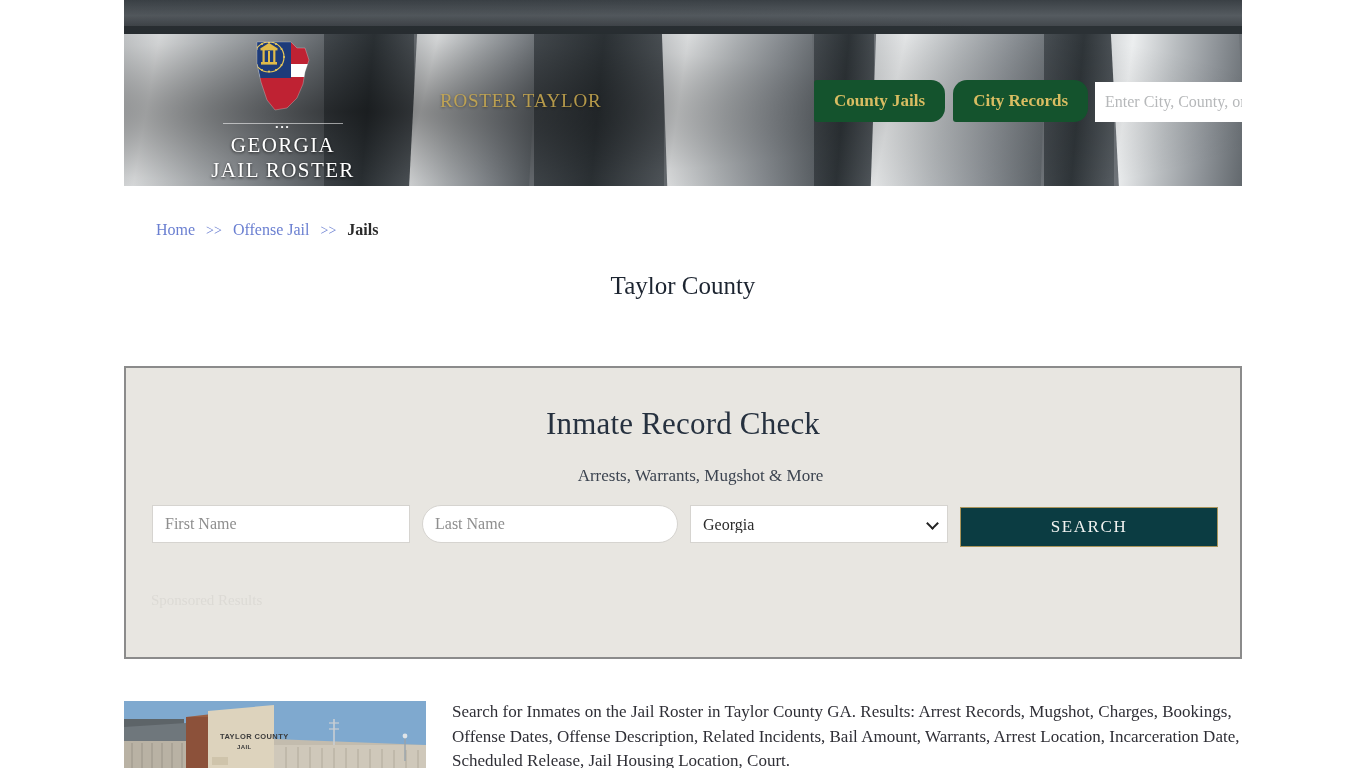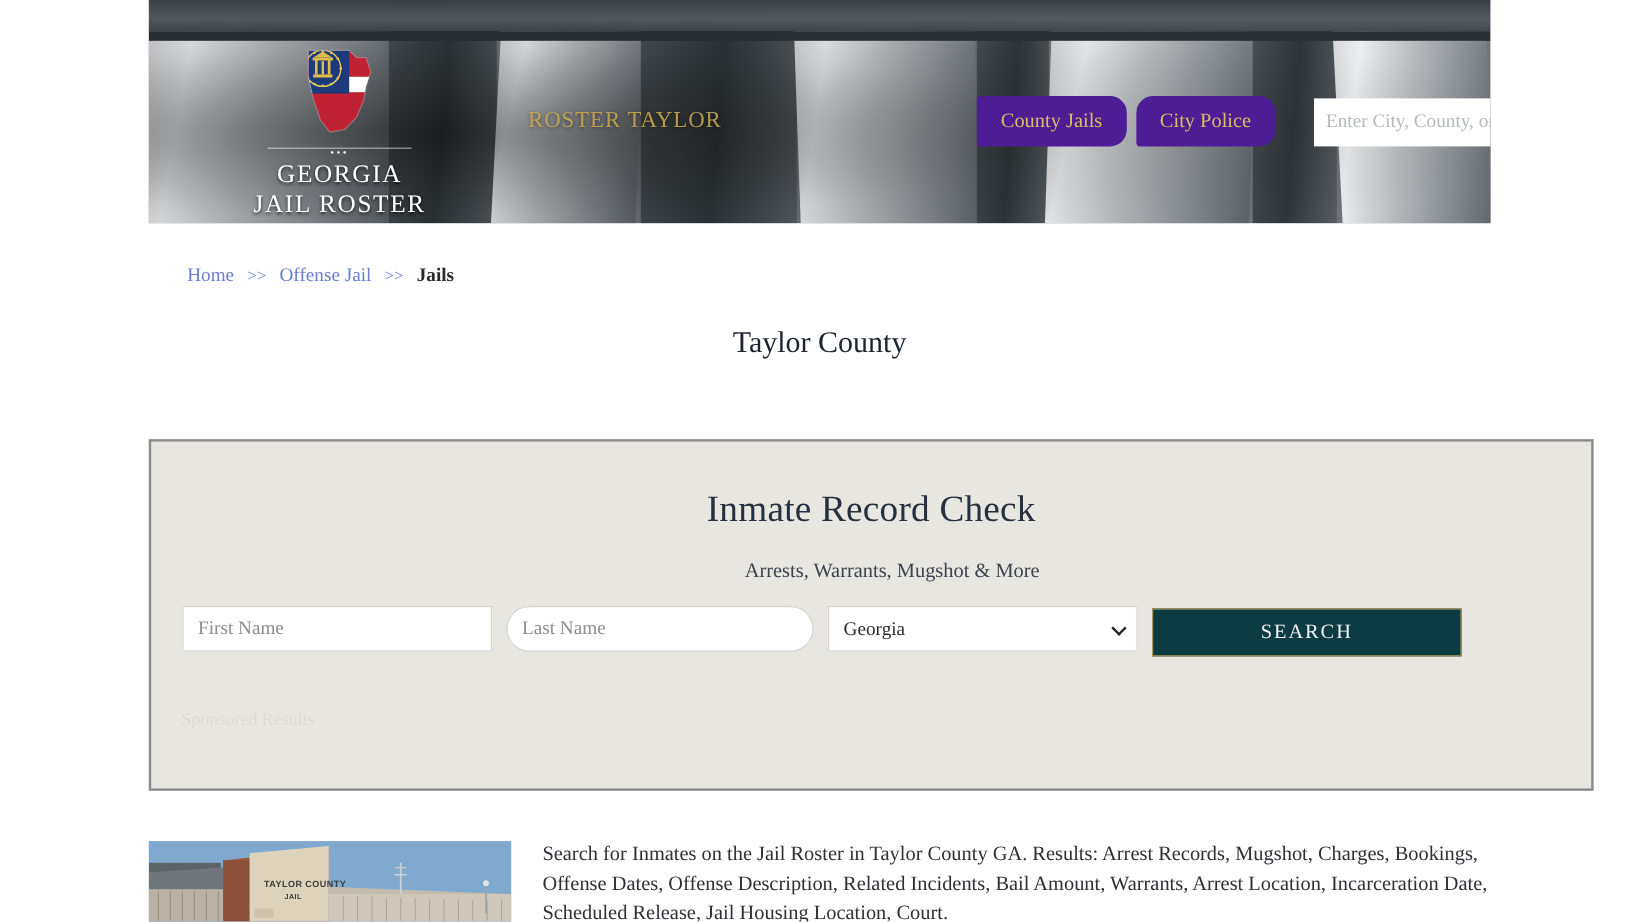--- a/index.html
+++ b/index.html
@@ -63,27 +63,28 @@
     position: absolute; left: 316px; top: 90px;
     font-size: 19px; letter-spacing: .8px;
     color: #c8a84e; opacity: .88;
     text-shadow: 0 1px 3px rgba(0,0,0,.45);
   }
 
   
   .nav { position: absolute; left: 690px; top: 80px; display: flex; gap: 8px; }
   .pill {
     height: 42px; padding: 0 20px;
-    background: #4c1d95;
+    background: #14532d;
     color: #d9bd62;
     font-size: 17px;
     display: flex; align-items: center; justify-content: center;
     border-radius: 3px 14px 14px 3px;
     cursor: pointer;
     white-space: nowrap;
+    font-weight: bold;
   }
   .pill.p2 { border-radius: 14px 14px 14px 3px; }
 
   
   .hdr-search { position: absolute; left: 971px; top: 82px; display: flex; }
   .hdr-search input {
     width: 218px; height: 40px; border: none; outline: none;
     background: #fff; padding: 0 10px;
     font-family: "Liberation Serif", serif; font-size: 16px; color: #333;
   }
@@ -101,21 +102,21 @@
   
   .page-title {
     position: absolute; left: 0; right: 0; top: 272px;
     text-align: center; font-size: 25px; color: #1c2430;
     font-weight: 400;
   }
 
   
   .panel {
     position: absolute; left: 124px; top: 366px;
-    width: 1204px; height: 293px;
+    width: 1118px; height: 293px;
     background: #e8e6e1;
     border: 2px solid #8b8b8b;
   }
   .panel-h {
     text-align: center; font-size: 31px; color: #26313f;
     margin-top: 38px; letter-spacing: .2px;
   }
   .panel-sub {
     text-align: center; font-size: 17px; color: #3c4450;
     margin-top: 24px;
@@ -236,21 +237,21 @@
       <div class="logo-rule"></div>
       <div class="logo-dots">•••</div>
       <div class="logo-text">GEORGIA</div>
       <div class="logo-text" style="margin-top:0;text-align:center;">JAIL ROSTER</div>
     </div>
 
     <div class="roster-search-label">ROSTER TAYLOR</div>
 
     <div class="nav">
       <div class="pill">County Jails</div>
-      <div class="pill p2">City Police</div>
+      <div class="pill p2">City Records</div>
     </div>
 
     <div class="hdr-search">
       <input type="text" placeholder="Enter City, County, or Facil" style="">
 
     </div>
   </div>
 
   <div class="crumbs">
     <a>Home</a>

